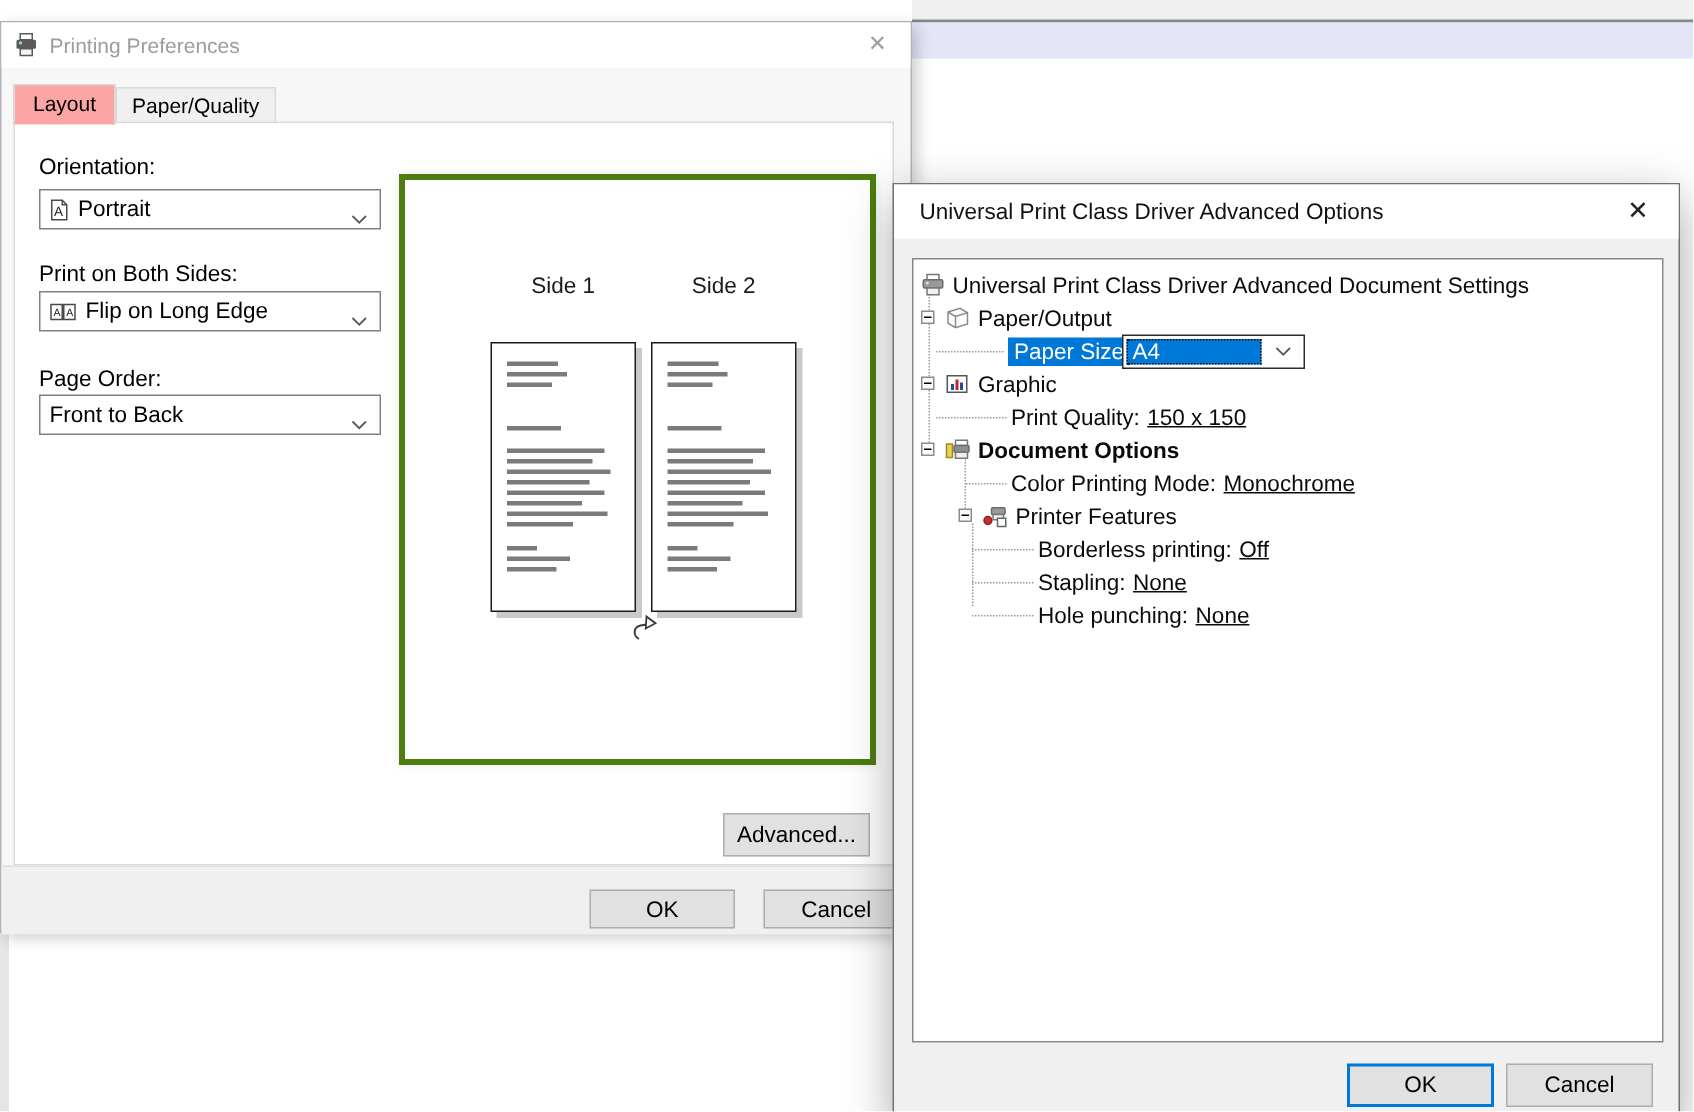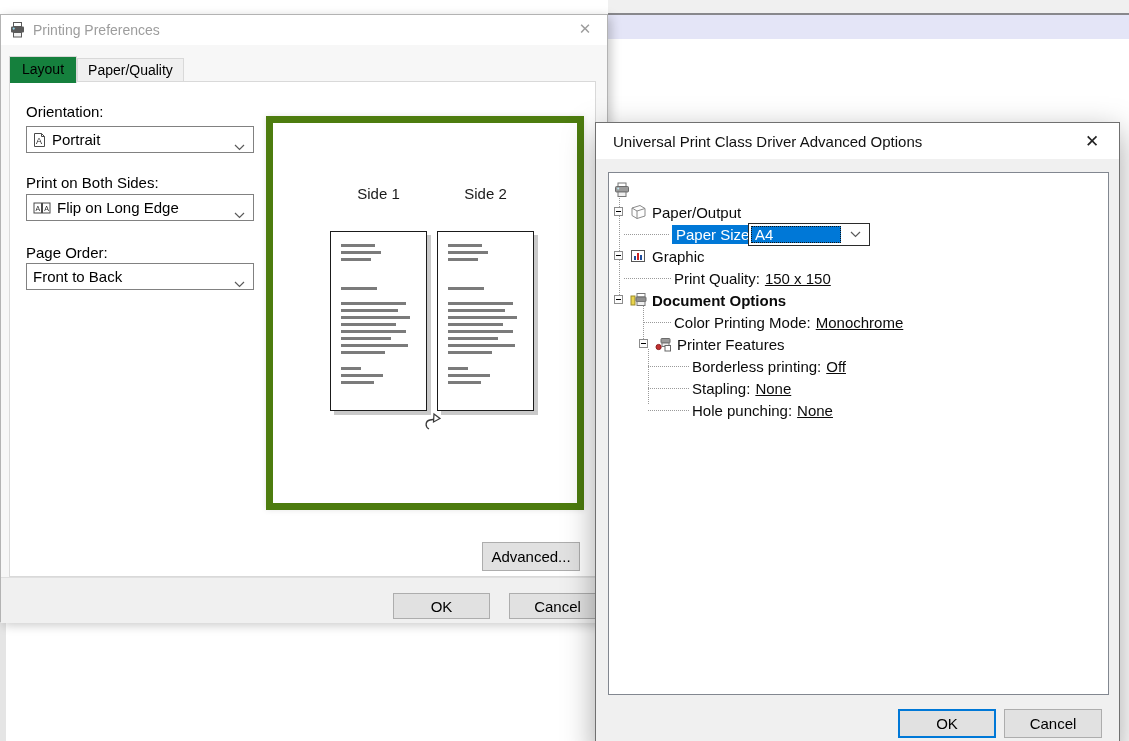--- a/index.html
+++ b/index.html
@@ -27,30 +27,30 @@
   
   .dlg-pp { left:0; top:0; width:608px; height:608px; border:1px solid #b3b3b3;
             box-shadow:3px 3px 10px rgba(0,0,0,.22); background:#f7f7f7; }
   .pp-titlebar { position:absolute; left:0; top:0; width:100%; height:30px; background:#fff;
                  display:flex; align-items:center; padding-left:8px; }
   .pp-title { margin-left:7px; font-size:14px; color:#9d9d9d; }
   .pp-close { position:absolute; right:12px; top:5px; font-size:15px; color:#9d9d9d; width:20px; text-align:center; }
   .tabs { position:absolute; left:8px; top:44px; height:23px; display:flex; align-items:flex-end; }
   .tab { font-size:14px; padding:3px 10px 4px 10px; border:1px solid #d9d9d9; border-bottom:none;
          background:#f0f0f0; position:relative; }
-  .tab.active { background:#15803d; padding:4px 12px 6px 12px; z-index:3; margin-bottom:-1px; }
+  .tab.active { background:#fca5a5; padding:4px 12px 6px 12px; z-index:3; margin-bottom:-1px; }
   .tabpage { position:absolute; left:8px; top:66px; width:587px; height:496px; background:#fff;
              border:1px solid #d9d9d9; }
   .fld-label { position:absolute; left:16px; font-size:15px; color:#000; }
   .combo { position:absolute; left:16px; width:228px; height:27px; background:#fff; border:1px solid #818181;
            display:flex; align-items:center; padding-left:6px; font-size:15px; }
   .combo .cicon { margin-right:6px; display:flex; }
   .combo .chev { position:absolute; right:8px; top:10px; }
   .preview-panel { position:absolute; left:256px; top:34px; width:318px; height:394px; background:#fff;
-                   border:7px solid #4d7c0f; box-shadow:0 0 6px rgba(0,0,0,.10); }
+                   border:4px solid #4d7c0f; box-shadow:0 0 6px rgba(0,0,0,.10); }
   .side-label { position:absolute; top:62px; width:97px; text-align:center; font-size:15px; color:#1a1a1a; }
   .side1-label { left:57px; } .side2-label { left:164px; }
   .page-thumb { position:absolute; top:108px; width:97px; height:180px; background:#fff; border:1px solid #1a1a1a;
                 box-shadow:4px 4px 0 #c9c9c9; padding:12px 18px 0 10px; }
   .page1 { left:57px; } .page2 { left:164px; }
   .tl { height:3px; background:#7b7b7b; margin-bottom:4px; }
   .gapA { height:22px; } .gapB { height:8px; } .gapC { height:9px; }
   .rotate-wrap { position:absolute; left:148px; top:288px; }
   .adv-btn { position:absolute; left:472px; top:460px; width:98px; height:29px; }
   .pp-footer { position:absolute; left:0; top:562px; width:100%; height:46px; background:#f0f0f0;
@@ -242,20 +242,21 @@
 
       <div class="trow" style="top:6px; padding-left:5px;">
         <span class="ticon">
           <svg width="16" height="16" viewBox="0 0 16 16">
             <rect x="4" y="1" width="8" height="3.5" fill="#fff" stroke="#777"></rect>
             <rect x="1.5" y="4.5" width="13" height="5.5" rx="1" fill="#9a9a9a" stroke="#6b6b6b"></rect>
             <circle cx="4.2" cy="6.6" r="1" fill="#bfe8f2"></circle>
             <rect x="4" y="10" width="8" height="4.5" fill="#f0f0f0" stroke="#777"></rect>
           </svg>
         </span>
+        <span class="tv-label">Universal Print Class Driver Advanced Document Settings</span>
       </div>
 
       <div class="trow" style="top:28px; padding-left:43px;align-items:center;">
         <span class="exp" style="left:5px;"></span>
         <span class="ticon" style="position:absolute; left:21px;">
           <svg width="17" height="16" viewBox="0 0 17 16">
             <path d="M2 4 L10 1.5 L15 4.5 L15 12 L7 14.5 L2 11.5 Z" fill="#fdfdfd" stroke="#8a8a8a"></path>
             <path d="M2 4 L7 7 L15 4.5 M7 7 L7 14.5" fill="none" stroke="#8a8a8a"></path>
           </svg>
         </span>

